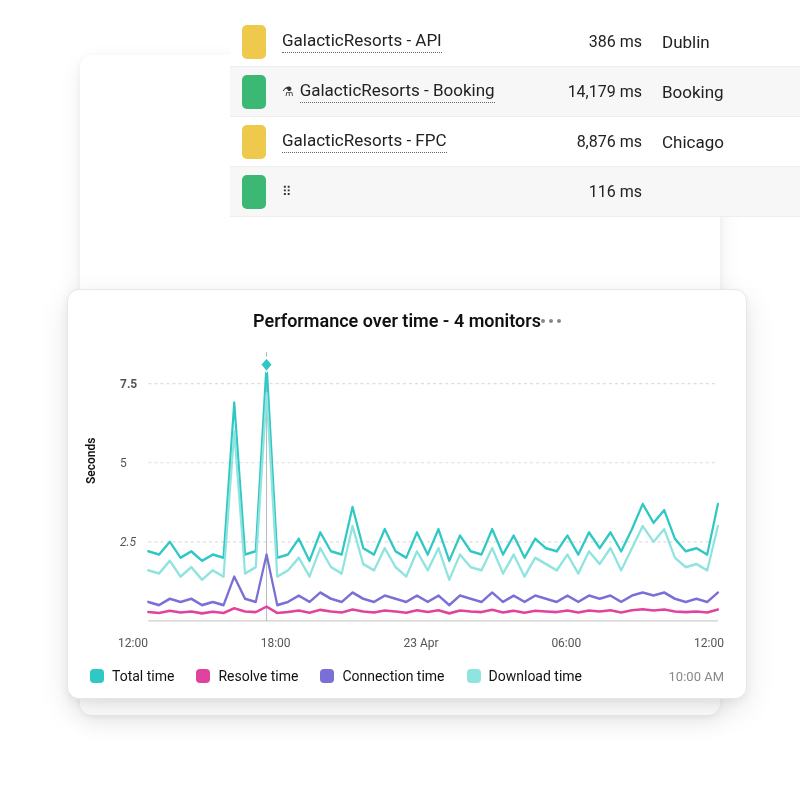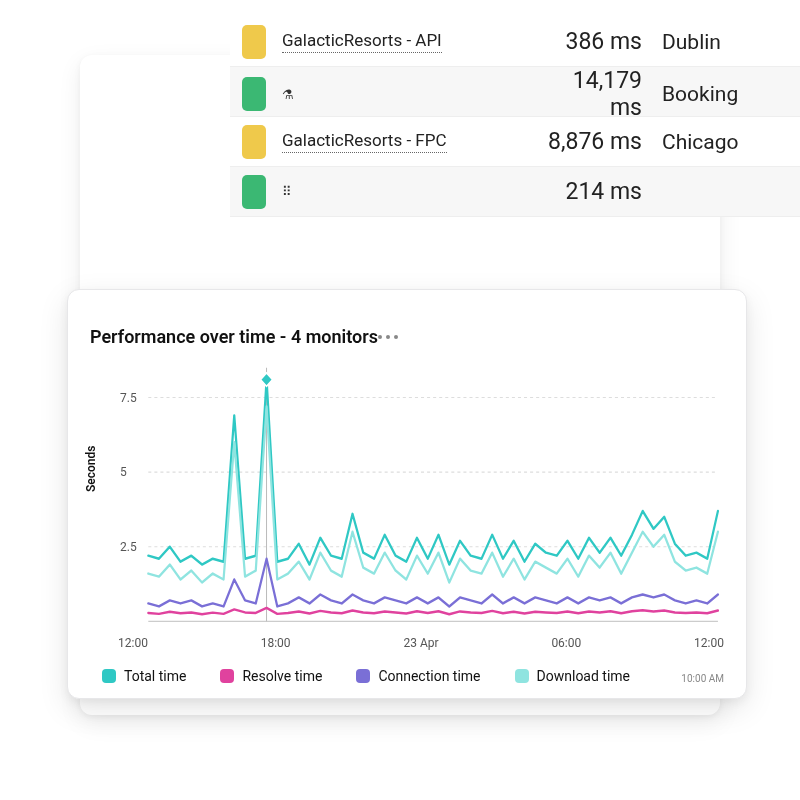--- a/index.html
+++ b/index.html
@@ -58,47 +58,46 @@
   .name-link {
     border-bottom: 1px dotted #666;
     padding-bottom: 2px;
     cursor: pointer;
   }
   .glyph { font-size: 13px; color: #333; }
   .ms-cell {
     text-align: right;
     padding-right: 20px;
     color: #222;
-    font-size: 23px;
+    font-size: 16px;
   }
   .loc-cell {
     color: #222;
-    font-size: 21px;
+    font-size: 17px;
   }
 
   
   .chart-card {
     position: absolute;
     left: 67px;
     top: 289px;
     width: 680px;
     height: 410px;
     background: #fff;
     border-radius: 12px;
     border: 1px solid #e7e7e9;
     box-shadow: 0 10px 30px rgba(0,0,0,0.10), 0 4px 10px rgba(0,0,0,0.05);
     padding: 20px 22px 14px 22px;
     display: flex;
     flex-direction: column;
   }
   .chart-header {
     display: flex;
-    justify-content: flex-start;
-    align-items: center;
-    margin-top: 16px;
+    justify-content: center;
+    align-items: center;
   }
   .chart-title {
     font-size: 18px;
     font-weight: 600;
     color: #111;
   }
   .dots {
     display: flex; gap: 4px; cursor: pointer;
   }
   .dots span {
@@ -150,83 +149,84 @@
   .tooltip .tt-date { font-style: italic; color: #555; margin-bottom: 4px; }
 
   .legend {
     display: flex;
     gap: 22px;
     align-items: center;
     margin-top: 6px;
     font-size: 14px;
     color: #111;
   }
-  .lg { display: flex; align-items: center; gap: 8px; margin-left: 12px; }
+  .lg { display: flex; align-items: center; gap: 8px; }
   .swatch { width: 14px; height: 14px; border-radius: 4px; }
   .timestamp {
     position: absolute;
     right: 22px; bottom: 14px;
-    font-size: 10px; color: #888;
+    font-size: 13px; color: #888;
   }
 </style>
 </head>
 <body>
 
 <div class="bg-card"></div>
 
 <div class="table" id="monitor-table">
     <div class="row">
       <div class="status-block st-yellow"></div>
       <div class="name-cell">
         <span class="name-link">GalacticResorts - API</span>
       </div>
       <div class="ms-cell">386 ms</div>
       <div class="loc-cell">Dublin</div>
     </div>
     <div class="row alt">
       <div class="status-block st-green"></div>
       <div class="name-cell">
         <span class="glyph">⚗</span>
+        <span class="name-link">GalacticResorts - Booking</span>
       </div>
       <div class="ms-cell">14,179 ms</div>
       <div class="loc-cell">Booking</div>
     </div>
     <div class="row">
       <div class="status-block st-yellow"></div>
       <div class="name-cell">
         <span class="name-link">GalacticResorts - FPC</span>
       </div>
       <div class="ms-cell">8,876 ms</div>
       <div class="loc-cell">Chicago</div>
     </div>
     <div class="row alt">
       <div class="status-block st-green"></div>
       <div class="name-cell">
         <span class="glyph">⠿</span>
       </div>
-      <div class="ms-cell">214 ms</div>
+      <div class="ms-cell">116 ms</div>
     </div>
   </div>
 
 <div class="chart-card">
   <div class="chart-header">
     <div class="chart-title">Performance over time - 4 monitors</div>
     <div class="dots">
       <span></span>
         <span></span>
         <span></span>
     </div>
   </div>
 
   <div class="chart-body">
     <div class="ylabel">Seconds</div>
     <div class="ylabels" id="ylabels">
-        <div class="ylab" style="top: 69.5588%;">2.5</div>
+        <div class="ylab" style="top: 69.5588%; font-style: italic;">2.5</div>
         <div class="ylab" style="top: 41.6176%;">5</div>
-        <div class="ylab" style="top: 13.6765%;">7.5</div>
+        <div class="ylab" style="top: 13.6765%; font-weight: bold;">7.5</div>
       </div>
     <div class="plot">
       <svg id="chartsvg" viewBox="0 0 600 240" preserveAspectRatio="none">
           <line x1="30" x2="594" y1="166.94117647058823" y2="166.94117647058823" stroke="#ddd" stroke-width="1" stroke-dasharray="3 3"></line>
           <line x1="30" x2="594" y1="99.88235294117646" y2="99.88235294117646" stroke="#ddd" stroke-width="1" stroke-dasharray="3 3"></line>
           <line x1="30" x2="594" y1="32.82352941176471" y2="32.82352941176471" stroke="#ddd" stroke-width="1" stroke-dasharray="3 3"></line>
           <line x1="30" x2="594" y1="234" y2="234" stroke="#ccc" stroke-width="1"></line>
           <line x1="147.05660377358492" x2="147.05660377358492" y1="6" y2="234" stroke="#bbb" stroke-width="1"></line>
           <path d="M30.0 175.0 L40.6 177.7 L51.3 166.9 L61.9 180.4 L72.6 175.0 L83.2 183.0 L93.8 177.7 L104.5 180.4 L115.1 48.9 L125.8 177.7 L136.4 175.0 L147.1 16.7 L157.7 180.4 L168.3 177.7 L179.0 164.3 L189.6 183.0 L200.3 158.9 L210.9 175.0 L221.5 177.7 L232.2 137.4 L242.8 172.3 L253.5 177.7 L264.1 156.2 L274.8 175.0 L285.4 180.4 L296.0 158.9 L306.7 177.7 L317.3 156.2 L328.0 183.0 L338.6 161.6 L349.2 175.0 L359.9 177.7 L370.5 156.2 L381.2 177.7 L391.8 161.6 L402.5 180.4 L413.1 164.3 L423.7 172.3 L434.4 175.0 L445.0 161.6 L455.7 177.7 L466.3 158.9 L476.9 172.3 L487.6 158.9 L498.2 175.0 L508.9 156.2 L519.5 134.8 L530.2 150.8 L540.8 140.1 L551.4 164.3 L562.1 175.0 L572.7 172.3 L583.4 177.7 L594.0 134.8 " fill="none" stroke="#2fc8c4" stroke-width="2.2" stroke-linejoin="round" stroke-linecap="round"></path>
           <path d="M30.0 191.1 L40.6 193.8 L51.3 183.0 L61.9 196.4 L72.6 188.4 L83.2 199.1 L93.8 191.1 L104.5 196.4 L115.1 73.1 L125.8 193.8 L136.4 188.4 L147.1 40.9 L157.7 196.4 L168.3 191.1 L179.0 180.4 L189.6 196.4 L200.3 172.3 L210.9 188.4 L221.5 193.8 L232.2 153.5 L242.8 185.7 L253.5 191.1 L264.1 172.3 L274.8 188.4 L285.4 196.4 L296.0 175.0 L306.7 191.1 L317.3 172.3 L328.0 199.1 L338.6 177.7 L349.2 188.4 L359.9 191.1 L370.5 172.3 L381.2 193.8 L391.8 177.7 L402.5 196.4 L413.1 180.4 L423.7 185.7 L434.4 191.1 L445.0 177.7 L455.7 193.8 L466.3 175.0 L476.9 185.7 L487.6 172.3 L498.2 191.1 L508.9 172.3 L519.5 153.5 L530.2 166.9 L540.8 156.2 L551.4 180.4 L562.1 188.4 L572.7 185.7 L583.4 191.1 L594.0 153.5 " fill="none" stroke="#8fe4e0" stroke-width="2.2" stroke-linejoin="round" stroke-linecap="round"></path>

